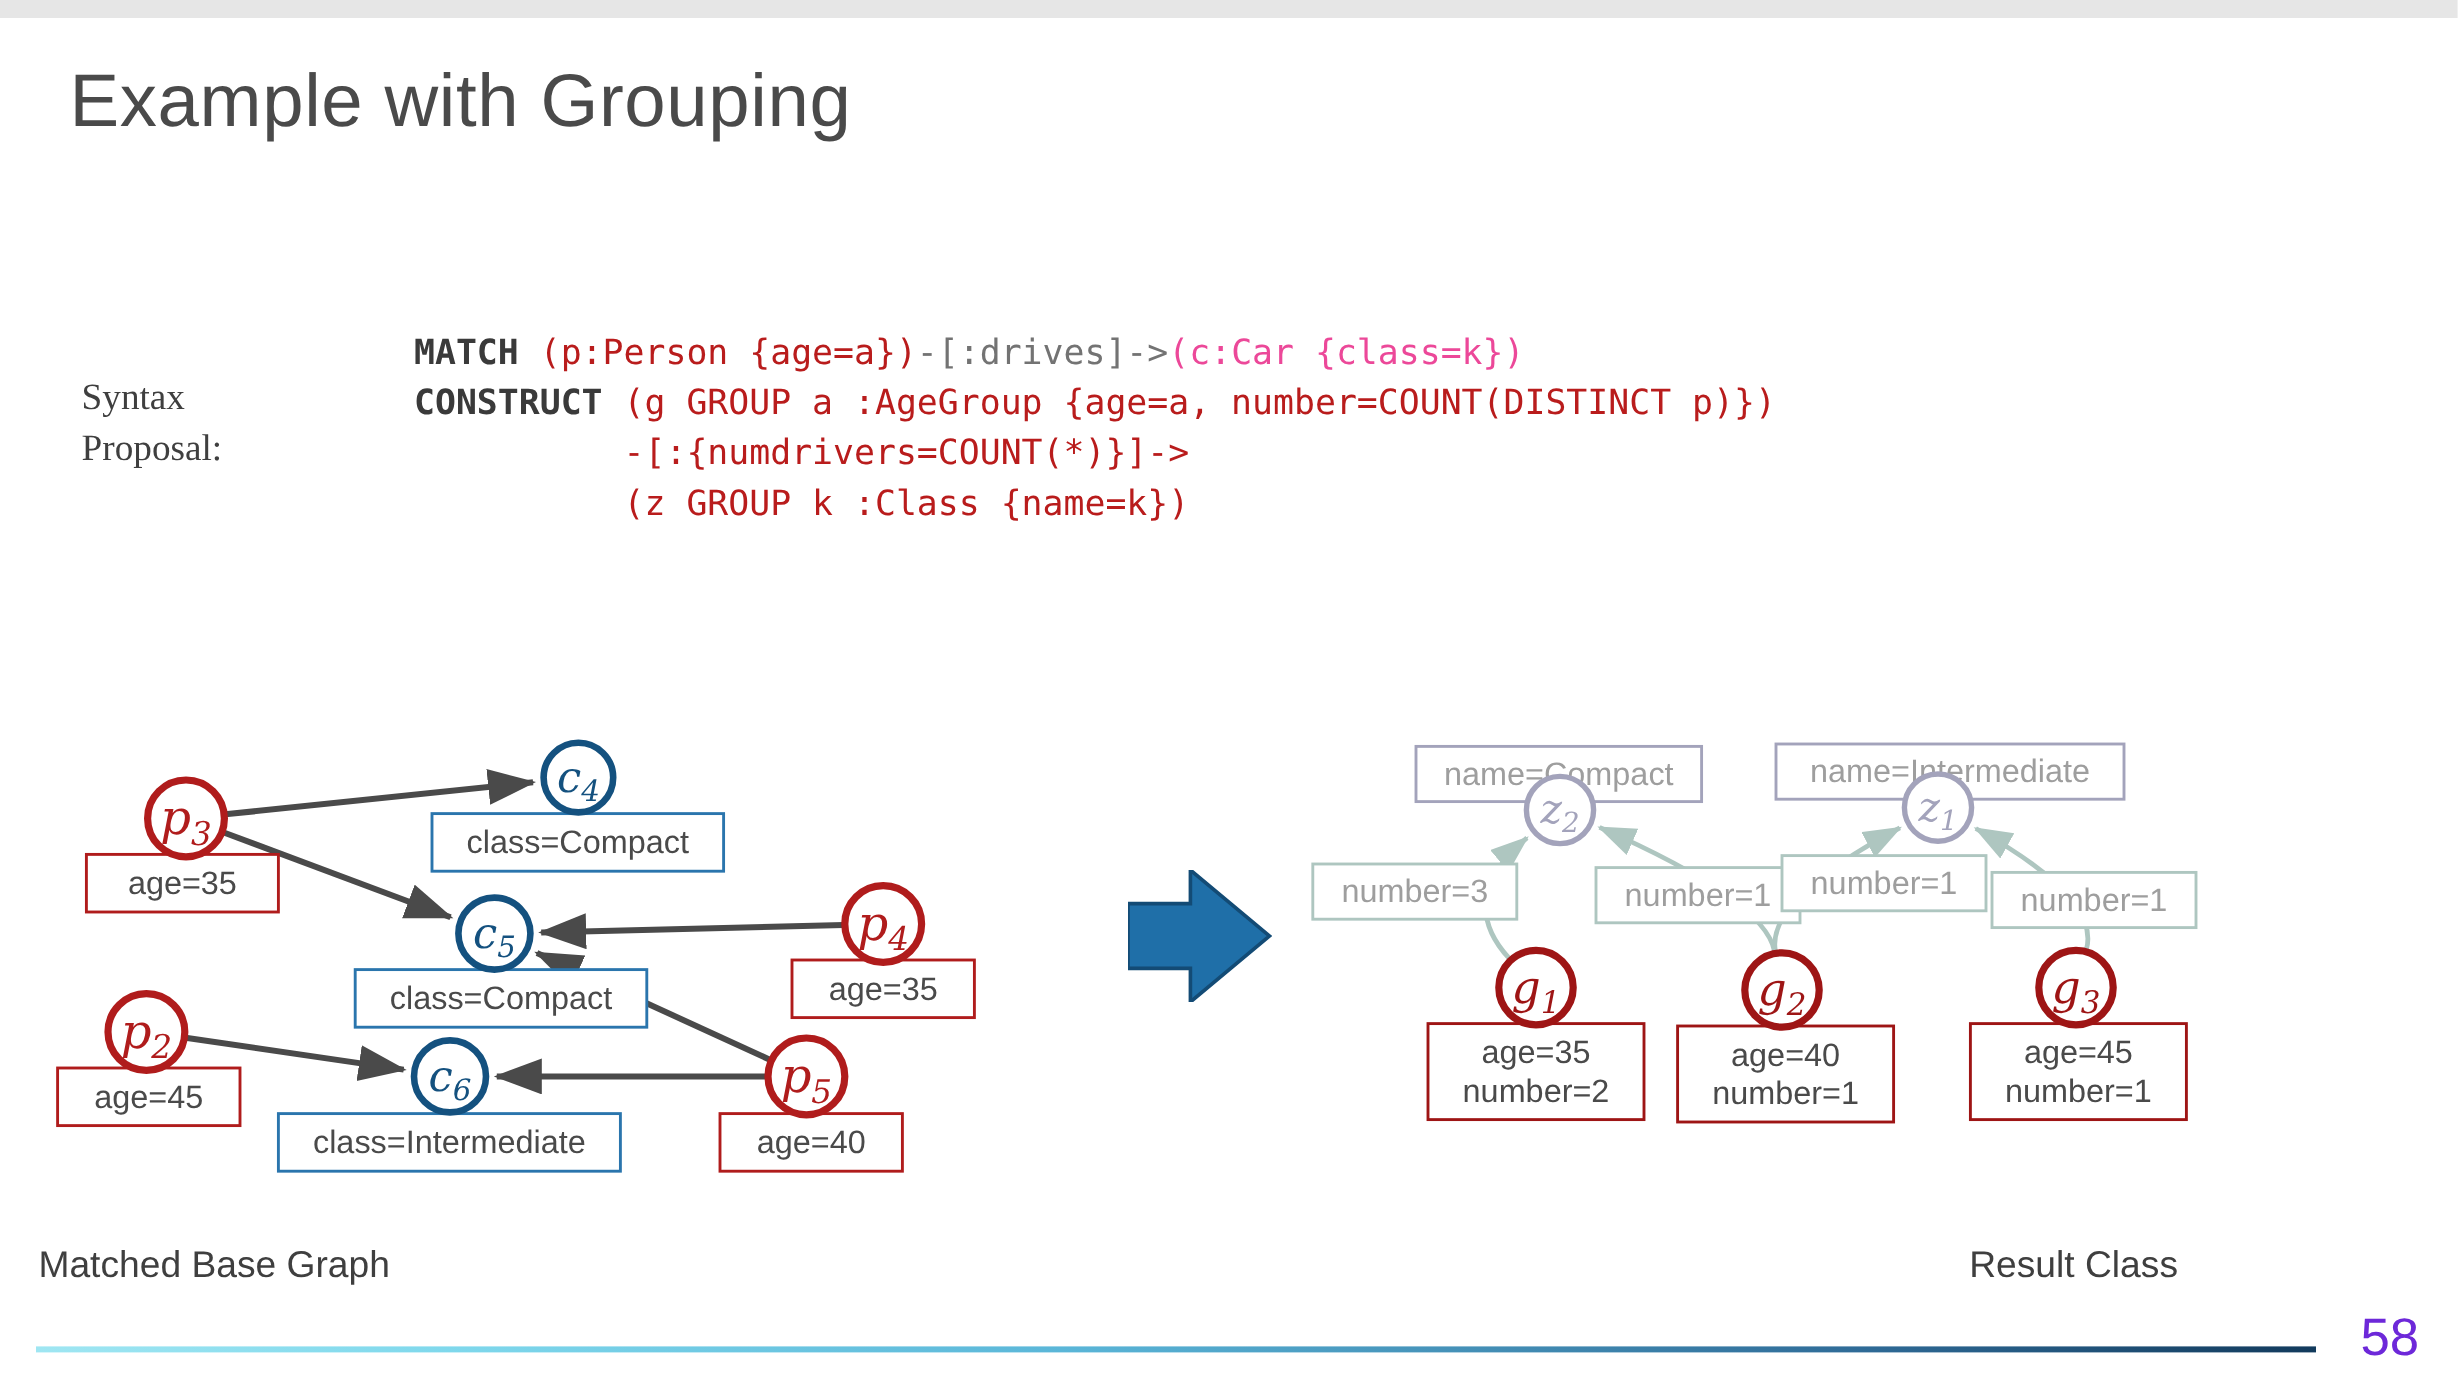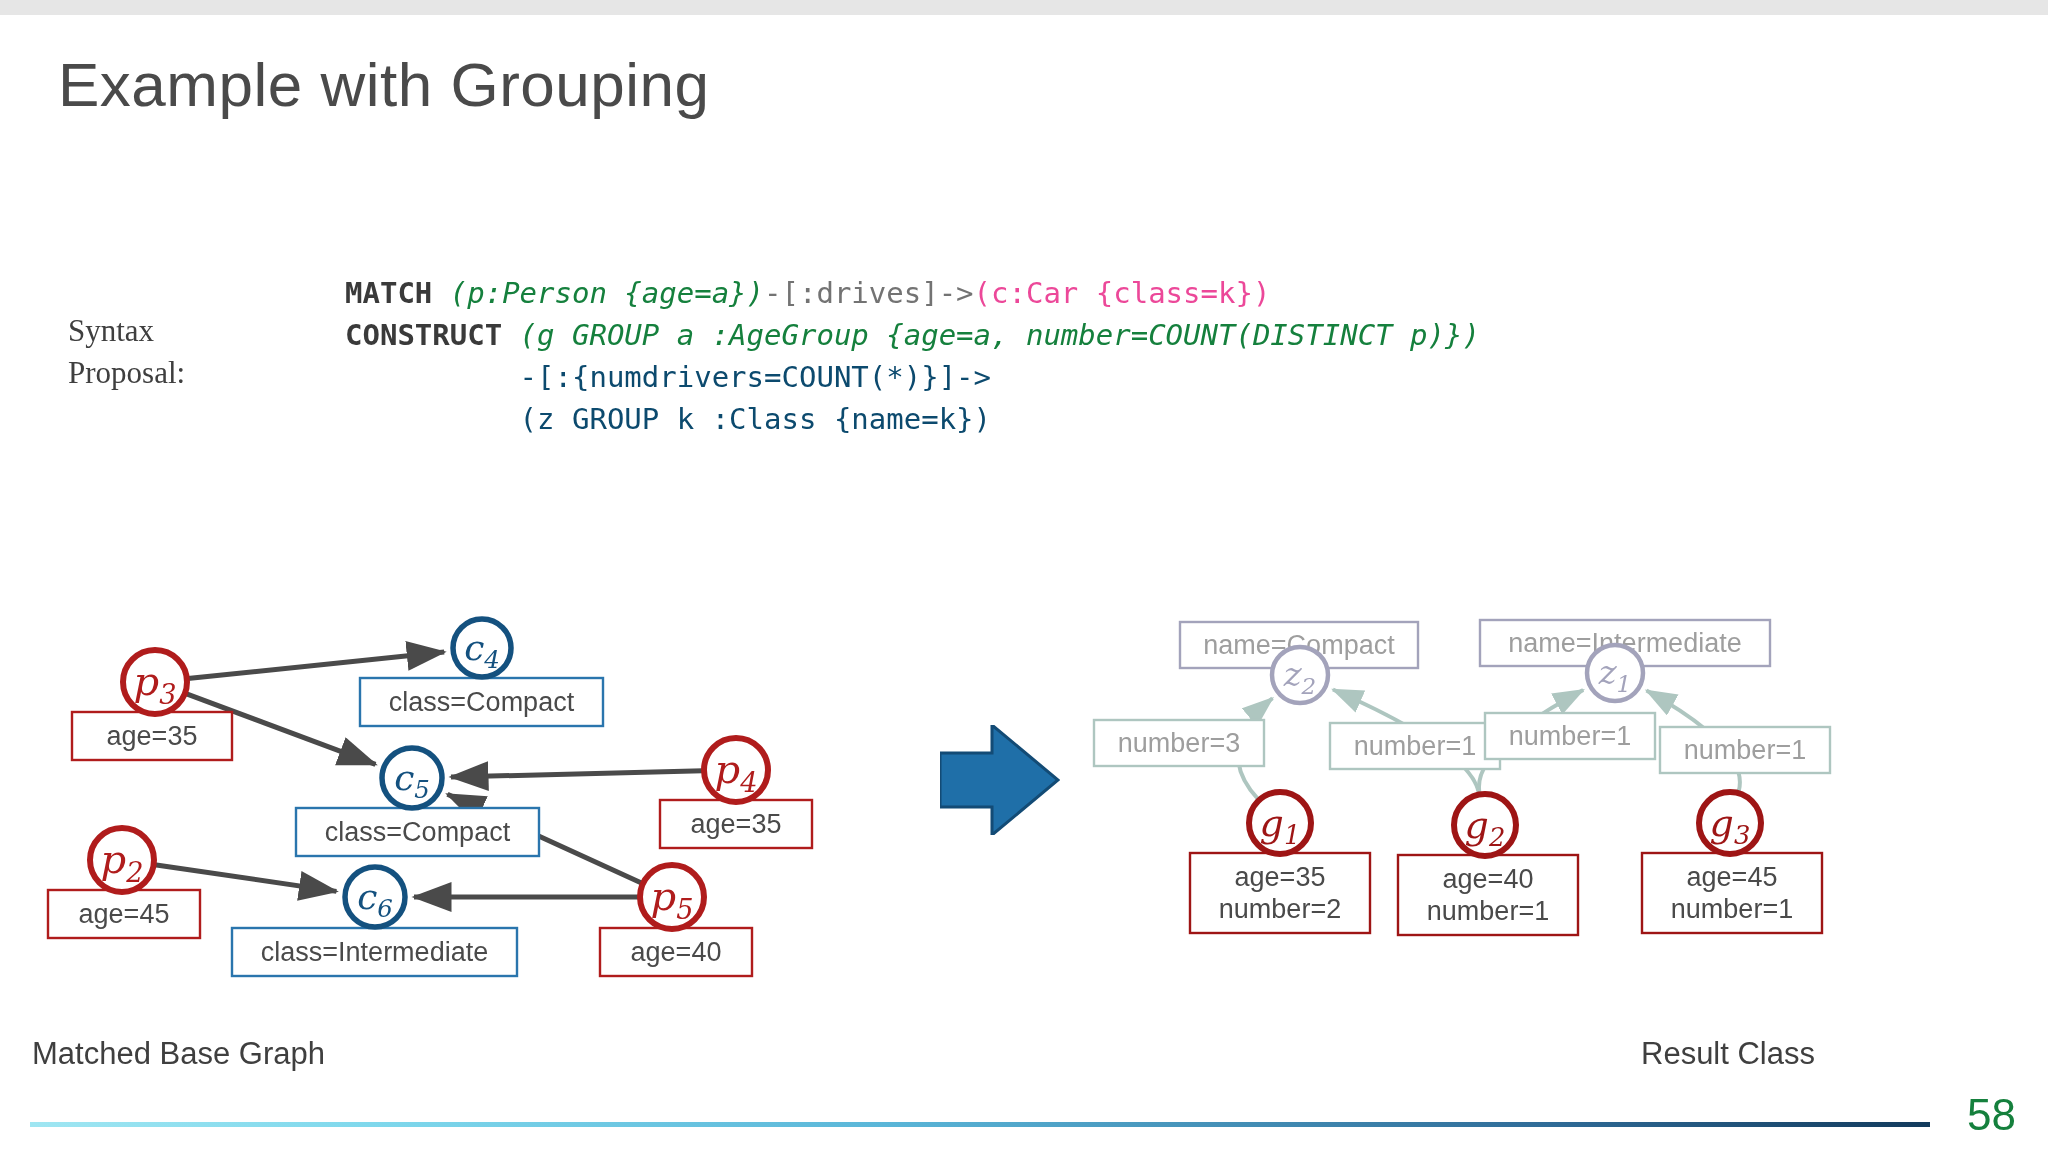--- a/index.html
+++ b/index.html
@@ -46,24 +46,24 @@
     position: absolute;
     left: 345px;
     top: 272px;
     font-family: "DejaVu Sans Mono", monospace;
     font-size: 29px;
     line-height: 42px;
     white-space: pre;
   }
   .code-line { white-space: pre; }
   .kw   { color: #3a3a3a; font-weight: bold; }
-  .red  { color: #15803d; font-style: italic; }
+  .red  { color: #b91c1c; }
   .blue { color: #ec4899; }
   .dark { color: #737373; }
-  .faint{ color: #0c4a6e; }
+  .faint{ color: #b91c1c; }
 
   
   svg.graph { position: absolute; overflow: visible; }
   #left-graph  { left: 0px;   top: 560px; }
   #right-graph { left: 1080px; top: 545px; }
 
   .node-label-p { font-family: "DejaVu Serif", serif; font-style: italic; fill: #b01c1c; }
   .node-label-c { font-family: "DejaVu Serif", serif; font-style: italic; fill: #14517f; }
   .node-label-g { font-family: "DejaVu Serif", serif; font-style: italic; fill: #9e1515; }
   .node-label-z { font-family: "DejaVu Serif", serif; font-style: italic; fill: #a3a3bb; }
@@ -88,21 +88,21 @@
     top: 1122px;
     width: 1900px;
     height: 5px;
     background: linear-gradient(to right, #9fe6f2 0%, #7fd8ec 18%, #5ab6d8 45%, #2f6b97 80%, #123a5c 100%);
   }
   .page-number {
     position: absolute;
     right: 32px;
     top: 1090px;
     font-size: 44px;
-    color: #15803d;
+    color: #6d28d9;
   }
 </style>
 </head>
 <body>
 
 <div class="top-band"></div>
 
 <div class="slide-title">Example with Grouping</div>
 
 <div class="syntax-label">Syntax

